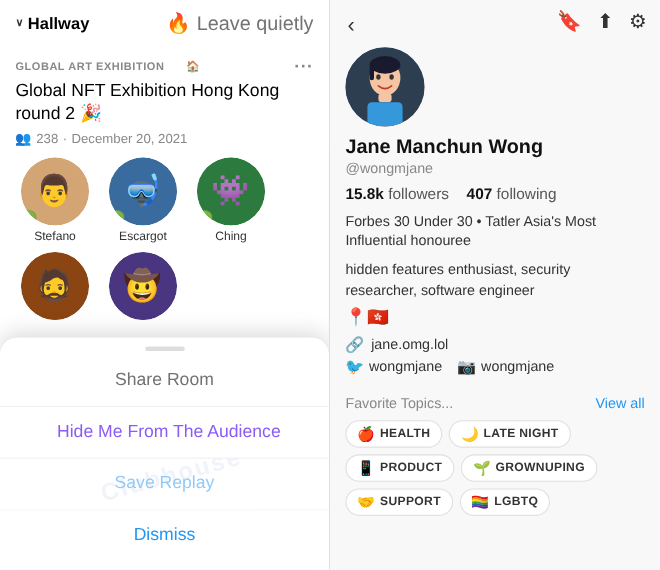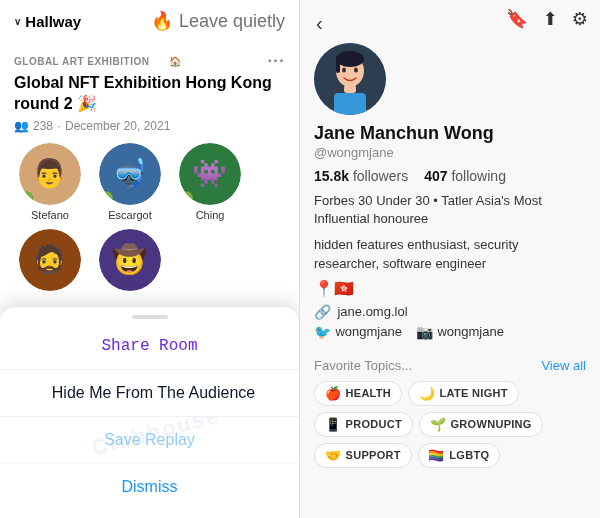--- a/index.html
+++ b/index.html
@@ -56,21 +56,21 @@
       font-weight: 600;
       color: #888;
       text-transform: uppercase;
       letter-spacing: 0.5px;
       display: flex;
       align-items: center;
       gap: 20px;
     }
     .room-title {
       font-size: 16px;
-      font-weight: 700;
+      font-weight: 400;
       color: #000;
       line-height: 1.3;
       margin-top: 3px;
     }
     .room-meta {
       font-size: 12px;
       color: #888;
       margin-top: 4px;
       display: flex;
       align-items: center;
@@ -137,22 +137,22 @@
     .sheet-action {
       display: flex;
       align-items: center;
       justify-content: center;
       padding: 14px 16px;
       font-size: 16px;
       font-weight: 500;
       border-bottom: 1px solid #f0f0f0;
       cursor: pointer;
     }
-    .sheet-action.blue { color: #6d28d9; font-family: Liberation Mono, monospace; }
-    .sheet-action.blue-2 { color: #0f172a; padding-left: 24px; }
+    .sheet-action.blue { color: #737373; }
+    .sheet-action.blue-2 { color: #8b5cf6; padding-left: 24px; }
     .sheet-action.save-replay {
       color: #2196F3;
       opacity: 0.5;
       position: relative;
     }
     .watermark {
       position: absolute;
       font-size: 22px;
       color: rgba(100,120,200,0.18);
       font-weight: 700;

